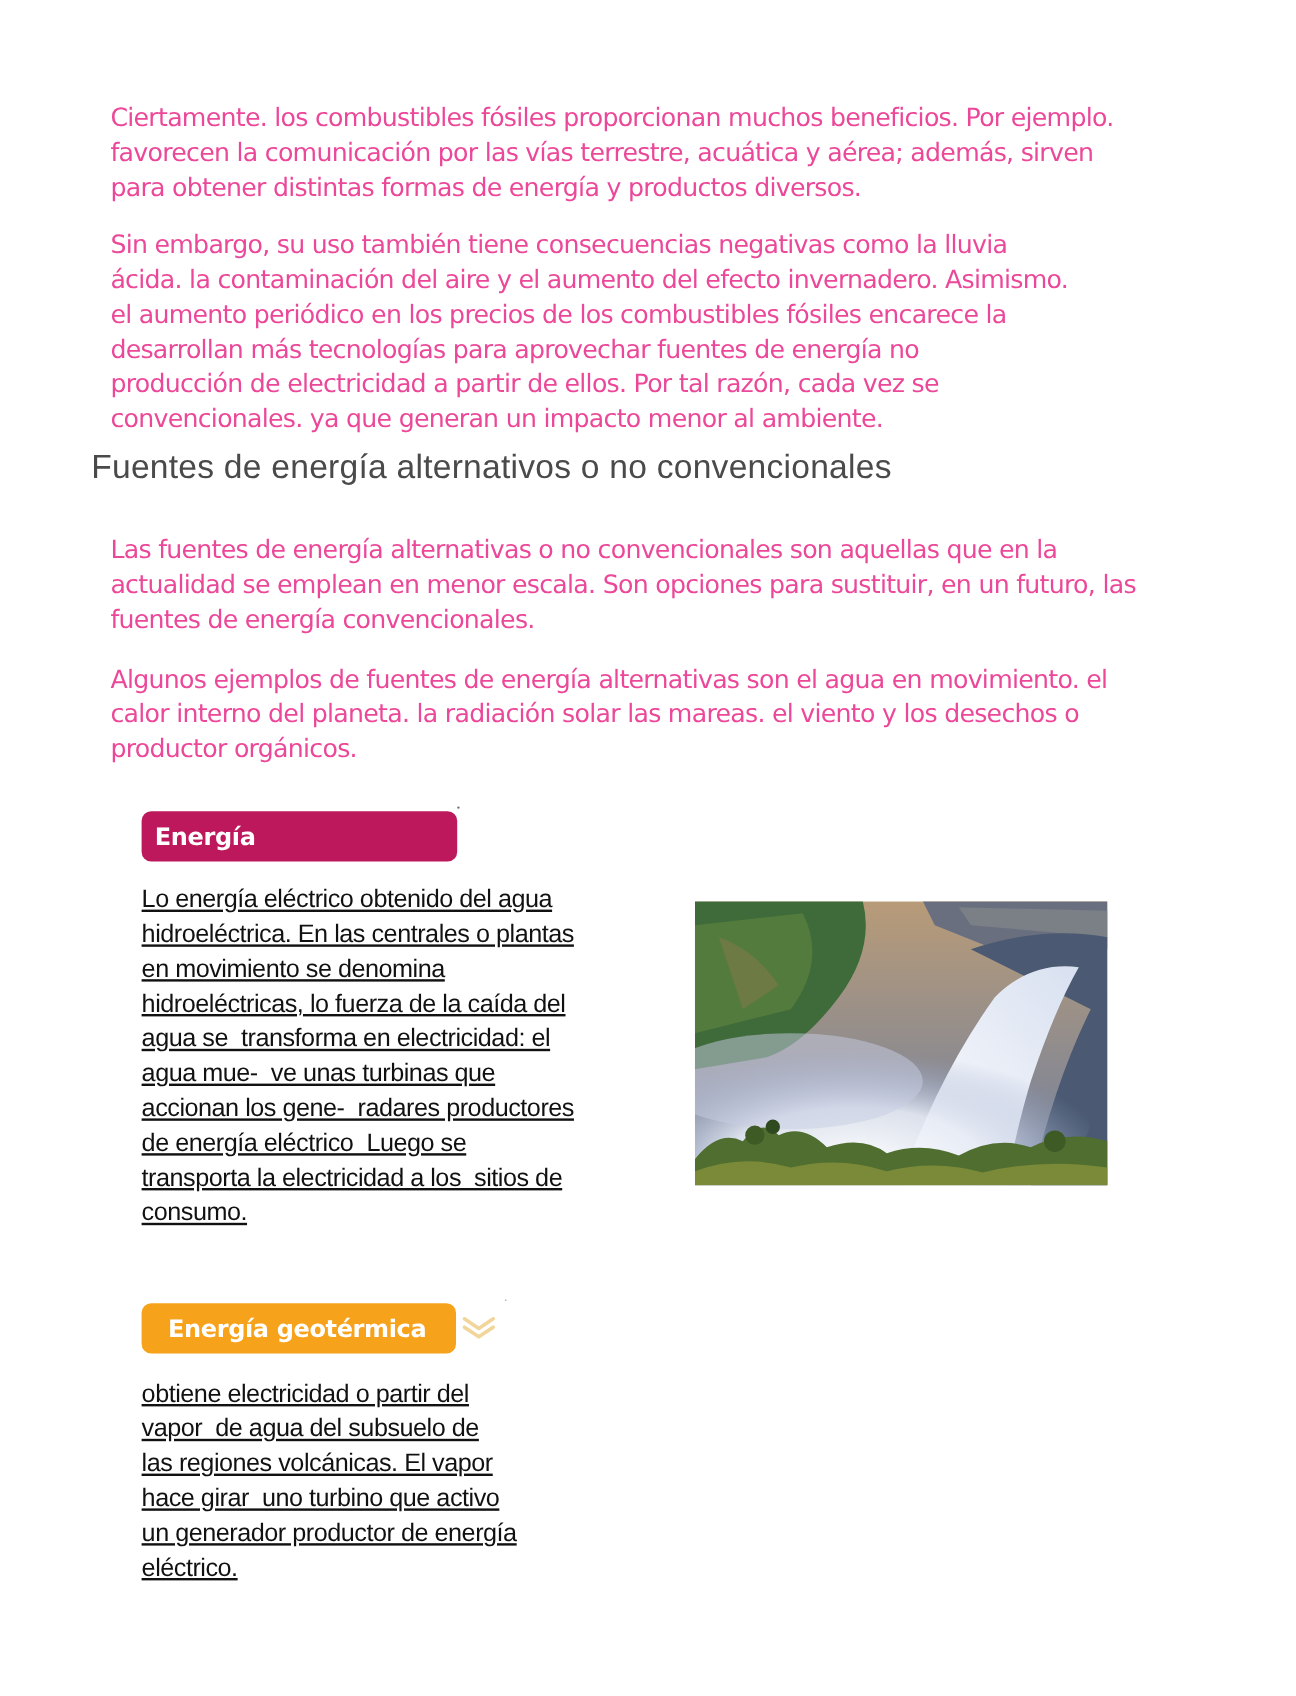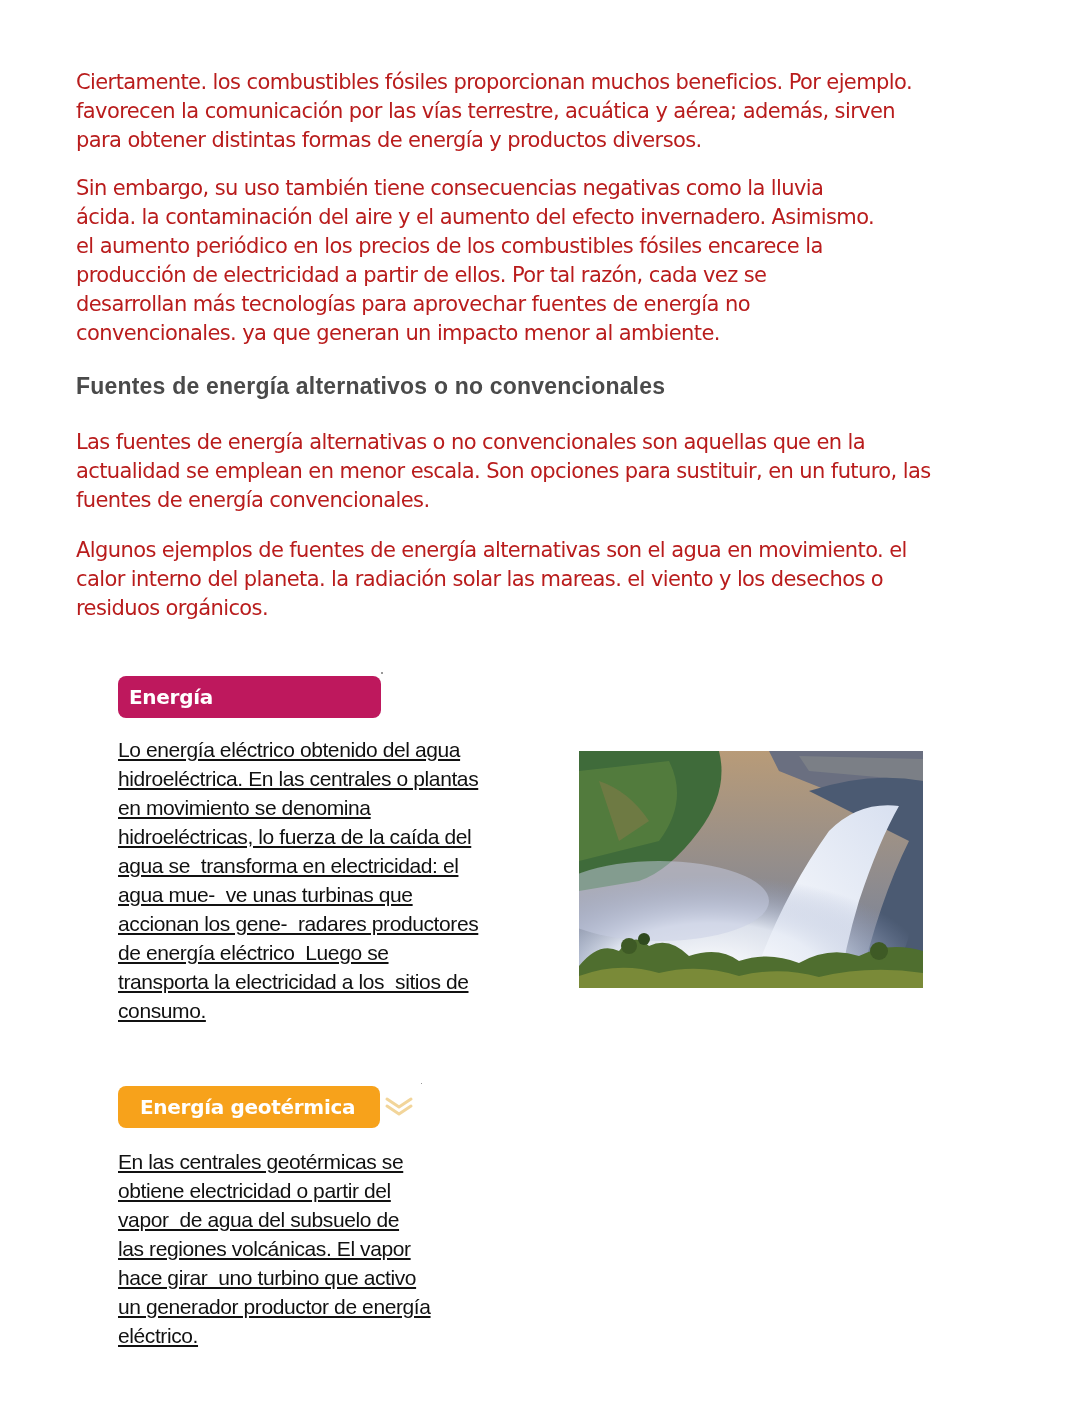--- a/index.html
+++ b/index.html
@@ -1,27 +1,27 @@
 <!DOCTYPE html>
 <html><head>
   <meta charset="utf-8">
   <style>
     html, body { margin: 0; padding: 0; background: #ffffff; }
     body { width: 1080px; height: 1413px; position: relative; overflow: hidden; }
     .page { position: absolute; left: 0; top: 0; width: 1080px; height: 1413px; }
     .para {
       position: absolute; left: 76px; width: 920px;
       font-family: "DejaVu Sans", sans-serif; font-size: 21px; line-height: 29px;
-      color: #b91c1c; letter-spacing: -0.6px; margin: 0;
+      color: #ec4899; letter-spacing: -0.6px; margin: 16px;
     }
     .para .line { display: block; white-space: nowrap; }
     .section-heading {
       position: absolute; left: 76px; top: 373px;
-      font-family: "Liberation Sans", sans-serif; font-size: 23px; color: #4a4a4a;
-      margin: 0; font-weight: bold; letter-spacing: 0.2px;
+      font-family: "Liberation Sans", sans-serif; font-size: 28px; color: #4a4a4a;
+      margin: 0; font-weight: normal; letter-spacing: 0.2px;
     }
     .badge {
       position: absolute; left: 118px; height: 42px; border-radius: 8px;
       color: #ffffff; font-family: "DejaVu Sans", sans-serif; font-weight: bold;
       font-size: 20px; line-height: 42px; padding: 0 12px; box-sizing: border-box;
       letter-spacing: -0.3px;
     }
     .badge-green { top: 676px; width: 263px; background: #be185d; padding-left: 11px; }
     .badge-orange { top: 1086px; width: 262px; background: #f7a21b; padding-left: 22px; }
     .chev { position: absolute; left: 384px; top: 1092px; width: 30px; height: 30px; }
@@ -45,37 +45,37 @@
   <p class="para" style="top:68px;">
     <span class="line">Ciertamente. los combustibles fósiles proporcionan muchos beneficios. Por ejemplo.</span>
     <span class="line">favorecen la comunicación por las vías terrestre, acuática y aérea; además, sirven</span>
     <span class="line">para obtener distintas formas de energía y productos diversos.</span>
   </p>
 
   <p class="para" style="top:174px;">
     <span class="line">Sin embargo, su uso también tiene consecuencias  negativas como la lluvia</span>
     <span class="line">ácida. la contaminación del aire y el aumento del efecto invernadero. Asimismo.</span>
     <span class="line">el  aumento periódico en los precios de los combustibles fósiles encarece la</span>
+    <span class="line">desarrollan  más tecnologías para aprovechar fuentes de energía no</span>
     <span class="line">producción de electricidad a partir de ellos. Por tal razón, cada vez se</span>
-    <span class="line">desarrollan  más tecnologías para aprovechar fuentes de energía no</span>
     <span class="line">convencionales. ya que  generan un impacto menor al ambiente.</span>
   </p>
 
   <h2 class="section-heading">Fuentes de  energía alternativos o no convencionales</h2>
 
   <p class="para" style="top:428px;">
     <span class="line">Las fuentes de energía alternativas o no convencionales son aquellas que en la</span>
     <span class="line">actualidad se emplean en menor escala. Son opciones para sustituir, en un futuro, las</span>
     <span class="line">fuentes de energía convencionales.</span>
   </p>
 
   <p class="para" style="top:536px;">
     <span class="line">Algunos ejemplos de fuentes de energía alternativas  son el agua en movimiento. el</span>
     <span class="line">calor interno del planeta. la radiación solar las mareas. el viento y los desechos o</span>
-    <span class="line">residuos orgánicos.</span>
+    <span class="line">productor orgánicos.</span>
   </p>
 
   <div class="dot" style="left:381px; top:672px;"></div>
   <div class="badge badge-green">Energía hidroeléctrica</div>
 
   <p class="body-text hydro-text">
     <span class="line">Lo energía eléctrico obtenido del agua</span>
     <span class="line">hidroeléctrica. En las centrales o plantas</span>
     <span class="line">en movimiento se denomina</span>
     <span class="line">hidroeléctricas, lo fuerza de la caída del</span>
@@ -123,21 +123,20 @@
   </div>
 
   <div class="dot" style="left:421px; top:1083px; width:1px; height:1px;"></div>
   <div class="badge badge-orange">Energía geotérmica</div>
   <svg class="chev" viewBox="0 0 30 30" xmlns="http://www.w3.org/2000/svg">
     <path d="M3 7 L15 15 L27 7" fill="none" stroke="#f2d59a" stroke-width="3" stroke-linecap="round" stroke-linejoin="round"></path>
     <path d="M3 14 L15 22 L27 14" fill="none" stroke="#f2d59a" stroke-width="3" stroke-linecap="round" stroke-linejoin="round"></path>
   </svg>
 
   <p class="body-text geo-text">
-    <span class="line">En las centrales geotérmicas se</span>
     <span class="line">obtiene electricidad o partir del</span>
     <span class="line">vapor  de agua del subsuelo de</span>
     <span class="line">las regiones volcánicas. El vapor</span>
     <span class="line">hace girar  uno turbino que activo</span>
     <span class="line">un generador productor de energía</span>
     <span class="line">eléctrico.</span>
   </p>
 
 </div>
 

